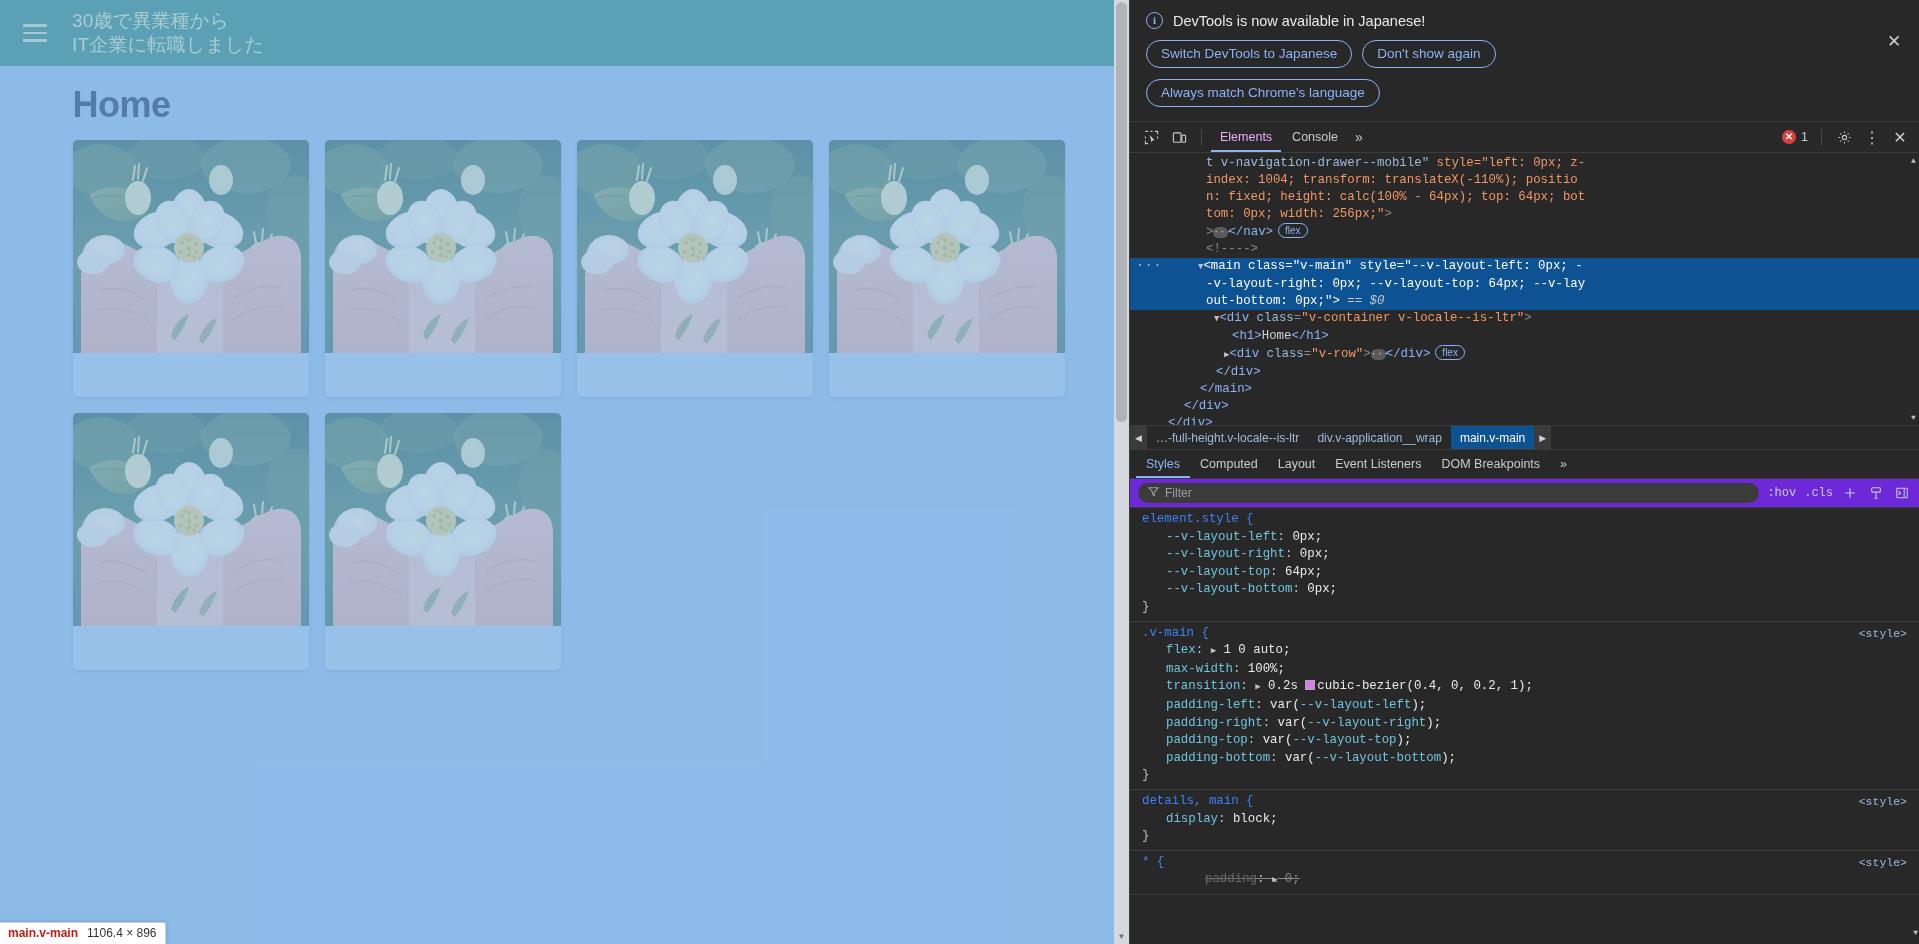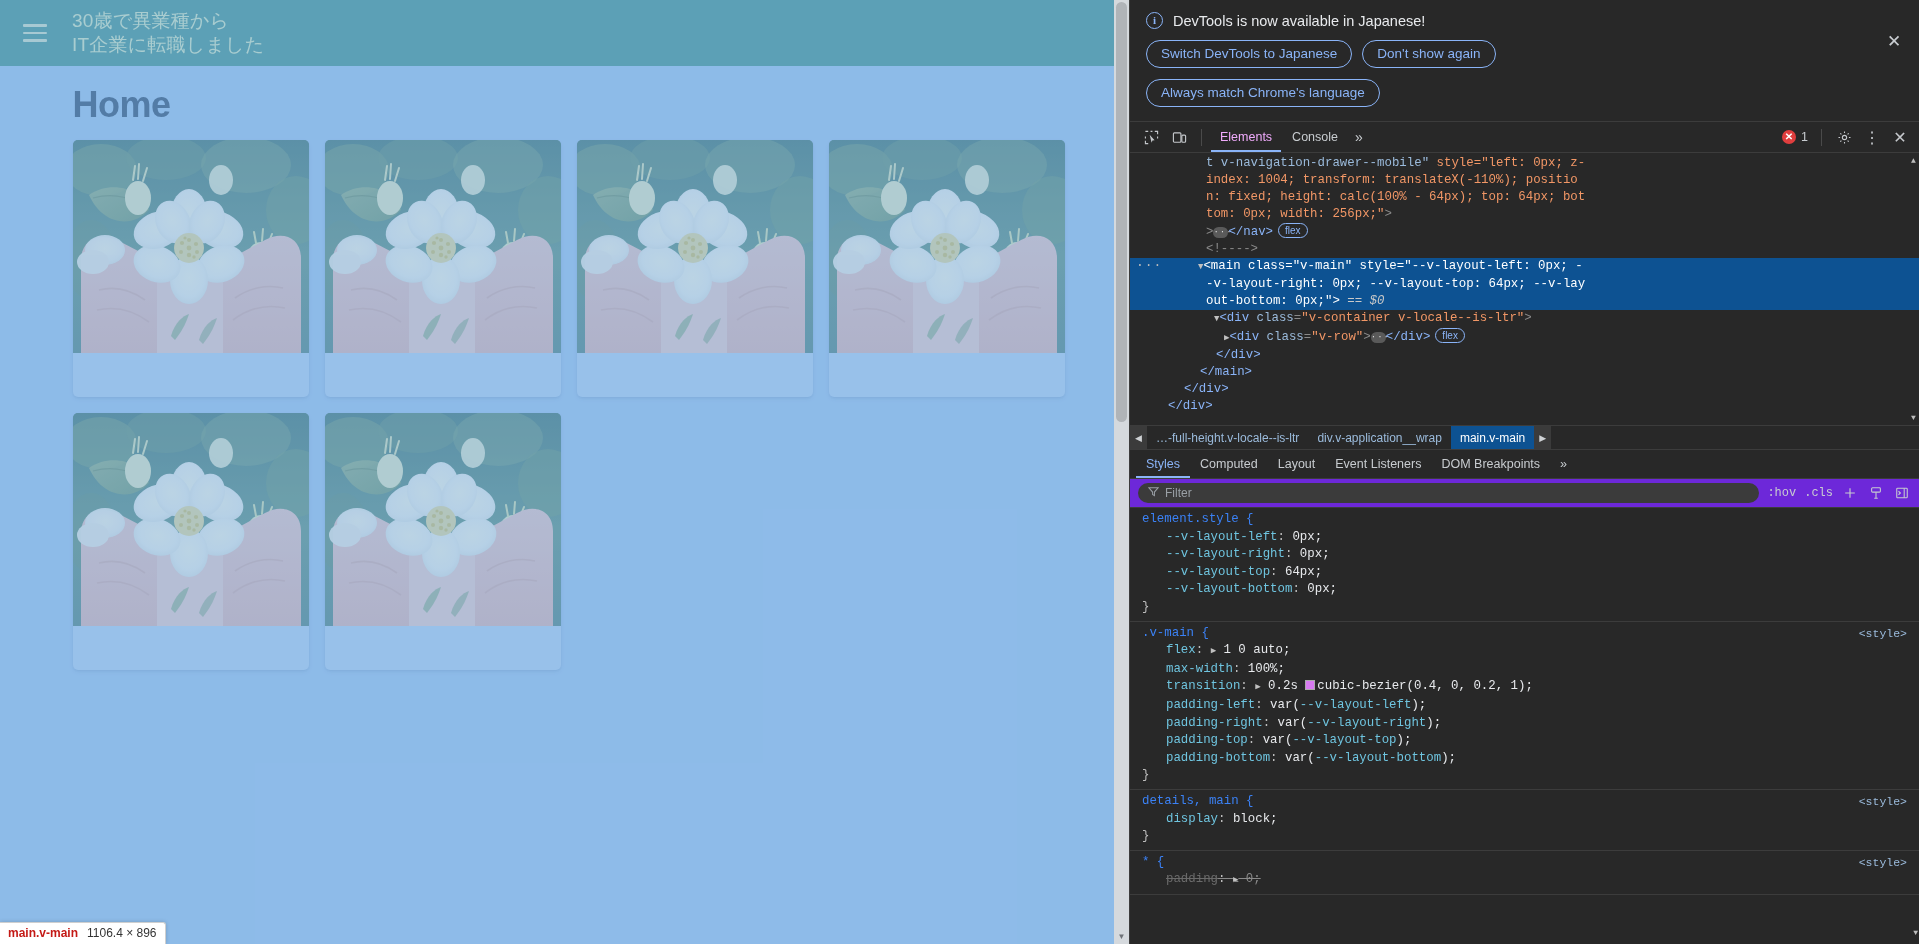--- a/index.html
+++ b/index.html
@@ -335,21 +335,21 @@
   .rule { padding: 3px 12px 4px 12px; border-bottom: 1px solid #3c3c3c; position: relative; }
   .rule .selector { color: #3b82f6; }
   .rule .origin { position: absolute; right: 12px; top: 3px; color: #9bbbdc; font-size: 11.5px; text-align: right; }
   .decl { padding-left: 24px; white-space: pre; }
   .prop { color: #6fc5e0; }
   .val { color: #e8eaed; }
   .valvar { color: #6fc5e0; }
   .brace { color: #bdbdbd; }
   .tri { color: #c0c0c0; font-size: 9px; }
   .struck { text-decoration: line-through; color: #8a8a8a; }
-  .struck .prop { color: #6a6a6a; text-decoration: line-through; }
+  .struck .prop { color: #6a6a6a; text-decoration: line-through; margin-left: 39px; }
   .struck .val { color: #8a8a8a; }
   .swatch {
     display: inline-block; width: 10px; height: 10px;
     background: #d77bf0; border: 1px solid #aaa; vertical-align: -1px; margin-right: 2px;
   }
   .rules-scroll { position: absolute; right: 1px; top: 0; width: 10px; height: 100%; }
   .rules-scroll .down { position: absolute; bottom: 2px; right: 0; color: #bdbdbd; font-size: 8px; }
 </style>
 </head>
 <body>
@@ -993,20 +993,21 @@
           <div class="tree-line" style="padding-left: 76px;"><span class="attrn">t v-navigation-drawer--mobile"</span> <span class="attrv">style="left: 0px; z-</span></div>
           <div class="tree-line" style="padding-left: 76px;"><span class="attrv">index: 1004; transform: translateX(-110%); positio</span></div>
           <div class="tree-line" style="padding-left: 76px;"><span class="attrv">n: fixed; height: calc(100% - 64px); top: 64px; bot</span></div>
           <div class="tree-line" style="padding-left: 76px;"><span class="attrv">tom: 0px; width: 256px;"</span><span class="punct">&gt;</span></div>
           <div class="tree-line" style="padding-left: 76px;"><span class="punct">&gt;</span><span class="dots">···</span><span class="tag">&lt;/nav&gt;</span><span class="flexbadge">flex</span></div>
           <div class="tree-line" style="padding-left: 76px;"><span class="comment">&lt;!----&gt;</span></div>
           <div class="tree-line sel" style="padding-left: 68px;"><span class="tri">▼</span><span class="tag">&lt;main</span> <span class="attrn">class</span><span class="punct">=</span><span class="attrv">"v-main"</span> <span class="attrn">style</span><span class="punct">=</span><span class="attrv">"--v-layout-left: 0px; -</span></div>
           <div class="tree-line sel" style="padding-left: 76px;"><span class="attrv">-v-layout-right: 0px; --v-layout-top: 64px; --v-lay</span></div>
           <div class="tree-line sel" style="padding-left: 76px;"><span class="attrv">out-bottom: 0px;"</span><span class="punct">&gt;</span> <span class="dollar">== $0</span></div>
           <div class="tree-line" style="padding-left: 84px;"><span class="tri">▼</span><span class="tag">&lt;div</span> <span class="attrn">class</span><span class="punct">=</span><span class="attrv">"v-container v-locale--is-ltr"</span><span class="punct">&gt;</span></div>
+          <div class="tree-line" style="padding-left: 102px;"><span class="tag">&lt;h1&gt;</span><span class="txt">Home</span><span class="tag">&lt;/h1&gt;</span></div>
           <div class="tree-line" style="padding-left: 94px;"><span class="tri">▶</span><span class="tag">&lt;div</span> <span class="attrn">class</span><span class="punct">=</span><span class="attrv">"v-row"</span><span class="punct">&gt;</span><span class="dots">···</span><span class="tag">&lt;/div&gt;</span><span class="flexbadge">flex</span></div>
           <div class="tree-line" style="padding-left: 86px;"><span class="tag">&lt;/div&gt;</span></div>
           <div class="tree-line" style="padding-left: 70px;"><span class="tag">&lt;/main&gt;</span></div>
           <div class="tree-line" style="padding-left: 54px;"><span class="tag">&lt;/div&gt;</span></div>
           <div class="tree-line" style="padding-left: 38px;"><span class="tag">&lt;/div&gt;</span></div>
         </div>
       <div class="tree-scroll">
         <div class="up">▲</div>
         <div class="down">▼</div>
       </div>

